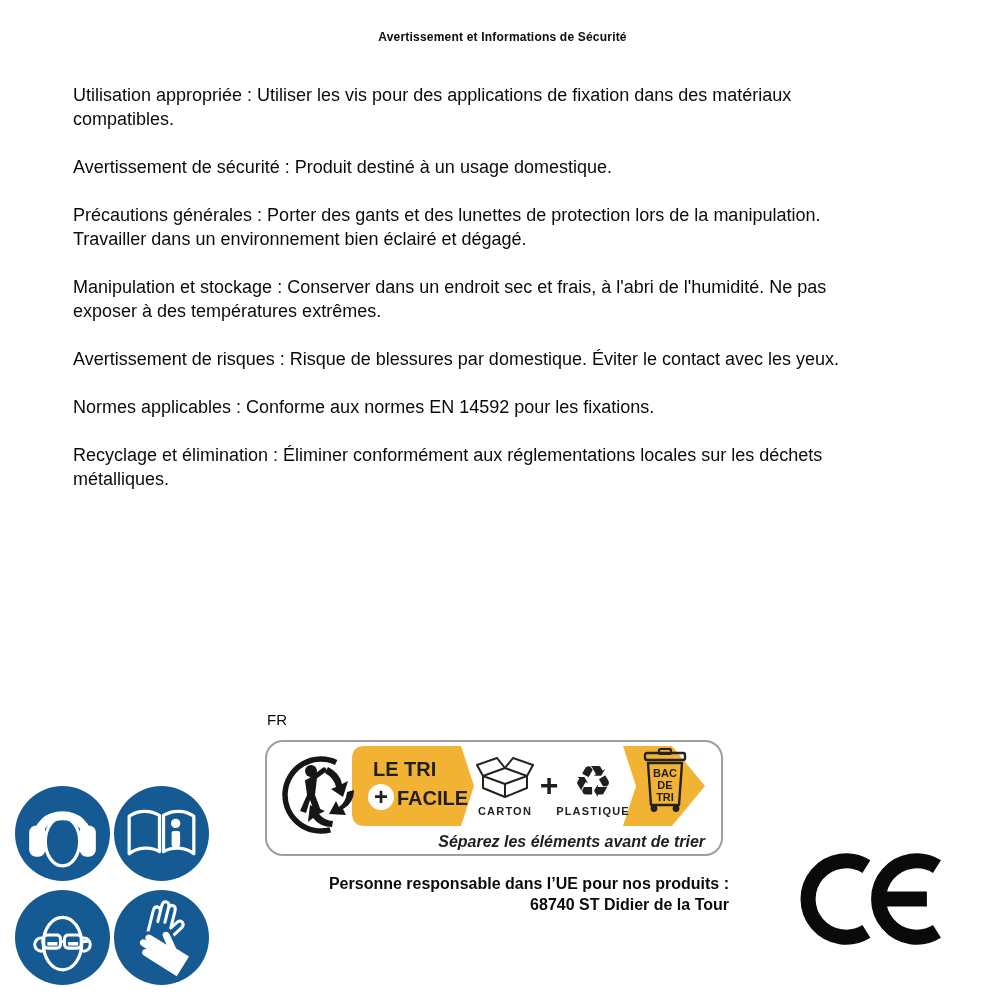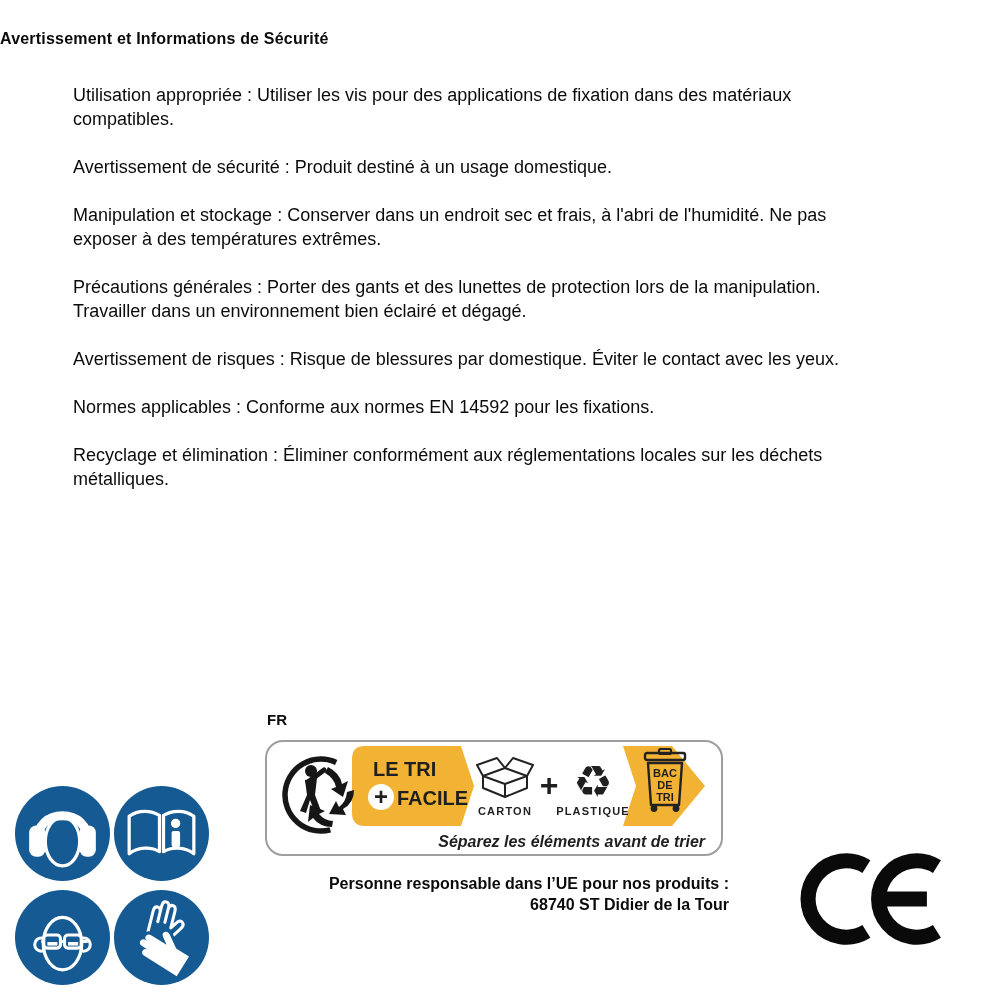--- a/index.html
+++ b/index.html
@@ -2,37 +2,37 @@
 <html><head>
 <meta charset="utf-8">
 <style>
   html,body{margin:0;padding:0;background:#fff;}
   #page{
     position:relative;width:1005px;height:1005px;background:#fff;overflow:hidden;
     font-family:"Liberation Sans",sans-serif;color:#0b0b0b;
   }
   .abs{position:absolute;}
   #doc-title{
-    left:0;right:0;top:30px;text-align:left;
-    font-size:16px;font-weight:bold;letter-spacing:.2px;
+    left:0;right:0;top:30px;text-align:center;
+    font-size:12px;font-weight:bold;letter-spacing:.2px;
   }
   #paragraphs{left:73px;top:83px;width:882px;}
   #paragraphs p{
     margin:0 0 24px 0;font-size:18px;line-height:24px;
     white-space:pre-line;
   }
   
   #safety-icons{
     left:14px;top:785px;display:grid;
     grid-template-columns:97px 97px;grid-template-rows:97px 97px;
     grid-column-gap:2px;grid-row-gap:7px;
   }
   #safety-icons svg{display:block;}
   
-  #fr-code{left:267px;top:711px;font-size:15px;font-weight:bold;}
+  #fr-code{left:267px;top:711px;font-size:15px;font-weight:normal;}
   #infotri{left:265px;top:740px;}
   #infotri text{font-family:"Liberation Sans",sans-serif;fill:#1f1f1f;}
   .banner-txt{font-weight:bold;font-size:20px;}
   .mat-label{font-weight:bold;font-size:11px;letter-spacing:1.2px;fill:#333;}
   .bin-txt{font-weight:bold;font-size:11px;}
   .plus-big{font-weight:bold;font-size:32px;}
   .recycle-glyph{font-family:"DejaVu Sans",sans-serif;font-size:44px;}
   .instruction-txt{font-style:italic;font-weight:bold;font-size:16px;}
   
   #responsible{
@@ -47,24 +47,24 @@
 <body>
 
 <div id="page">
 
   <div class="abs" id="doc-title">Avertissement et Informations de Sécurité</div>
 
   <div class="abs" id="paragraphs">
     <p>Utilisation appropriée : Utiliser les vis pour des applications de fixation dans des matériaux
 compatibles.</p>
     <p>Avertissement de sécurité : Produit destiné à un usage domestique.</p>
+    <p>Précautions générales : Porter des gants et des lunettes de protection lors de la manipulation.
+Travailler dans un environnement bien éclairé et dégagé.</p>
     <p>Manipulation et stockage : Conserver dans un endroit sec et frais, à l'abri de l'humidité. Ne pas
 exposer à des températures extrêmes.</p>
-    <p>Précautions générales : Porter des gants et des lunettes de protection lors de la manipulation.
-Travailler dans un environnement bien éclairé et dégagé.</p>
     <p>Avertissement de risques : Risque de blessures par domestique. Éviter le contact avec les yeux.</p>
     <p>Normes applicables : Conforme aux normes EN 14592 pour les fixations.</p>
     <p>Recyclage et élimination : Éliminer conformément aux réglementations locales sur les déchets
 métalliques.</p>
   </div>
 
   <div class="abs" id="safety-icons">
 
     <svg width="97" height="97" viewBox="0 0 96 96">
       <circle cx="48" cy="48" r="47" fill="#165A93"></circle>

